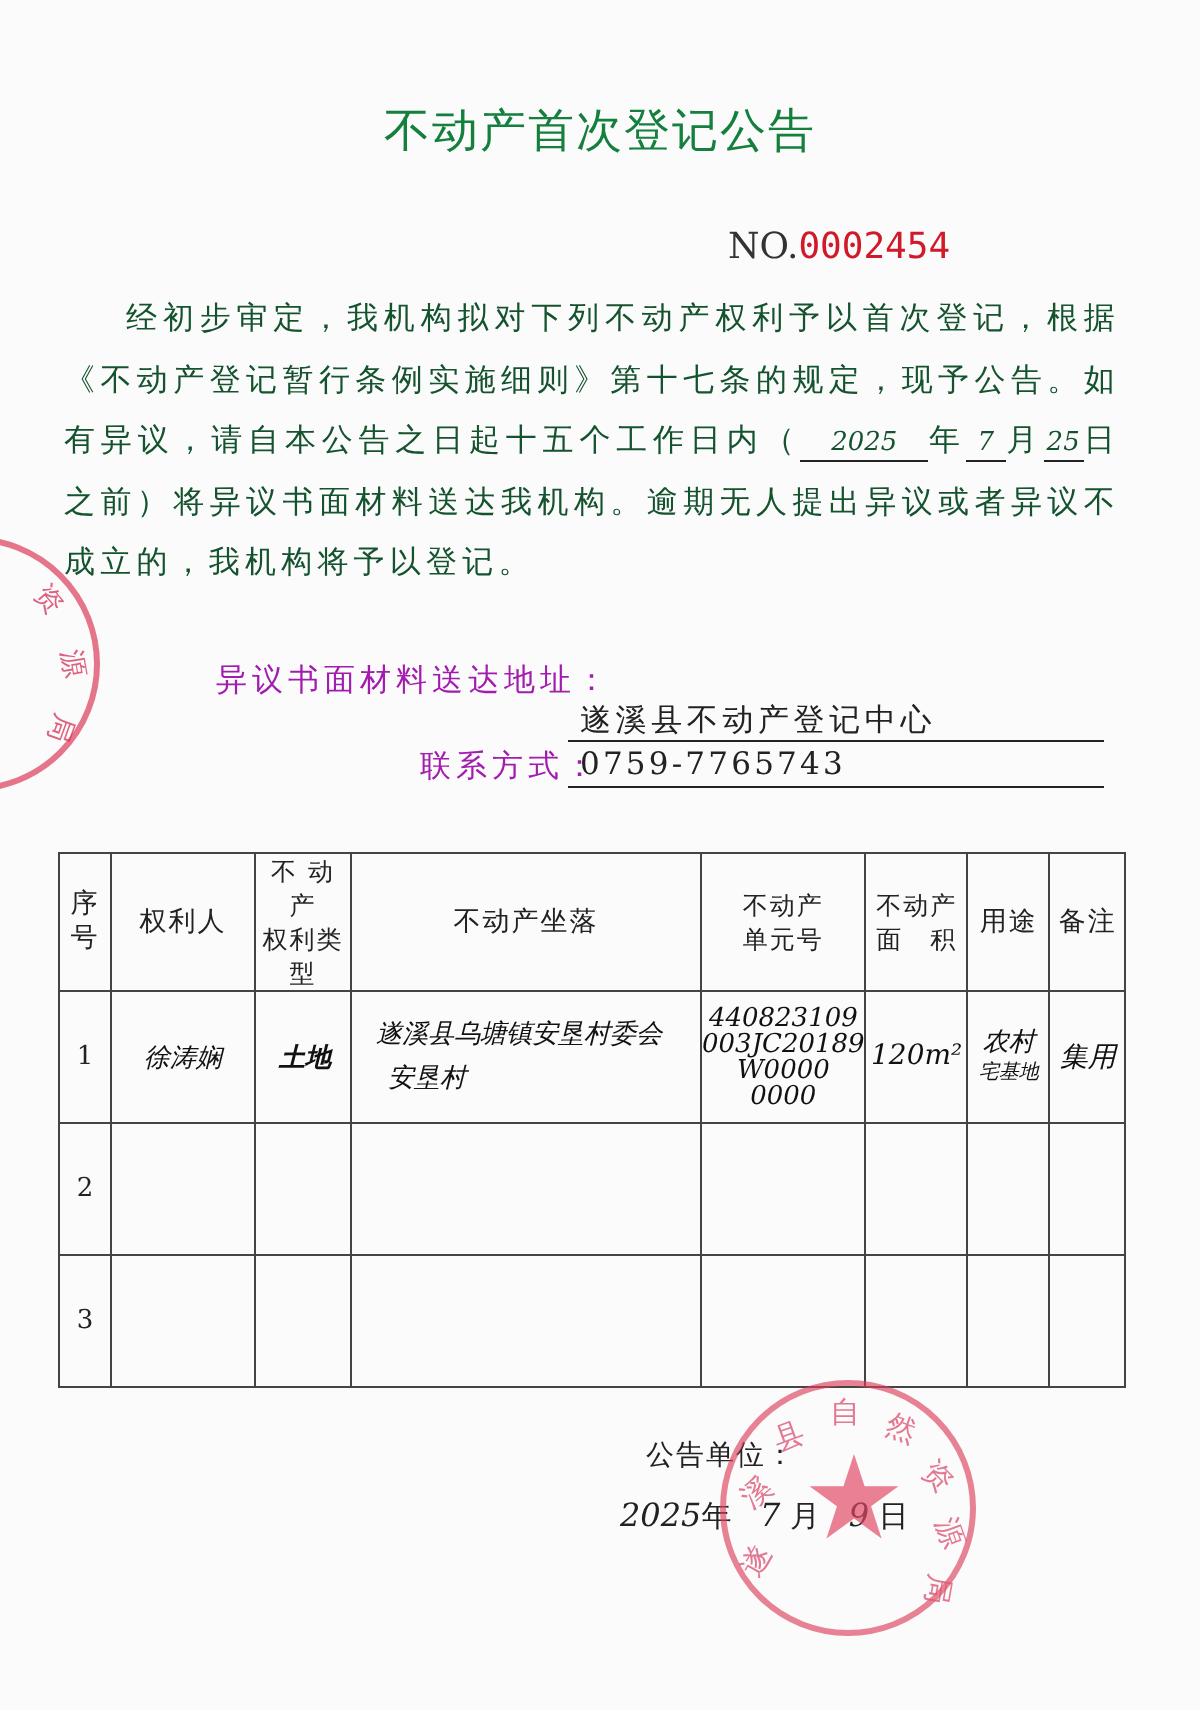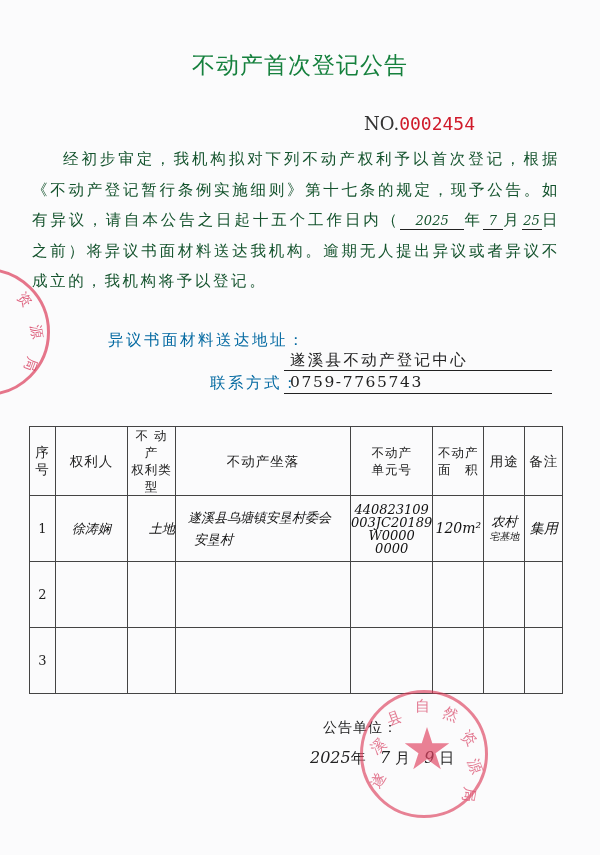--- a/index.html
+++ b/index.html
@@ -19,21 +19,21 @@
   .para {
     left:32px; top:144px; width:528px;
     font-size:15.5px; line-height:30.5px; letter-spacing:2.6px;
     font-family:"DejaVu Serif", serif; color:#14532d;
     text-indent:31px; text-align:justify;
   }
   .hw { font-family:"DejaVu Serif", serif; font-style:italic; font-size:13px;
         display:inline-block; text-align:center; border-bottom:1px solid #222;
         line-height:16px; text-indent:0; letter-spacing:0; }
   .addr-label, .contact-label {
-    font-family:"DejaVu Serif", serif; font-size:15.5px; letter-spacing:2.5px; color:#0369a1;
+    font-family:"DejaVu Serif", serif; font-size:15.5px; letter-spacing:2.5px; color:#a21caf;
   }
   .addr-label { left:108px; top:330px; }
   .contact-label { left:210px; top:373px; }
   .fill-line {
     border-bottom:1px solid #222; font-family:"DejaVu Serif", serif;
     font-size:15.5px; letter-spacing:2.3px; color:#222; height:20px; padding-left:6px;
   }
   .addr-fill { left:284px; top:330px; width:262px;margin-top:20px; }
   .contact-fill { left:284px; top:373px; width:262px; letter-spacing:1.6px; }
   table.reg {
@@ -106,21 +106,21 @@
     <th class="small" style="width:50px">
           <div>不动产</div>
           <div>面　积</div>
         </th>
     <th style="width:40px"><span>用途</span></th>
     <th style="width:37px"><span>备注</span></th>
   </tr>
   <tr>
     <td>1</td>
     <td class="hand hand-lg">徐涛娴</td>
-    <td class="hand hand-lg" style="text-align:right;padding-left:2px;">土地</td>
+    <td class="hand hand-lg" style="text-align:center;padding-left:2px;font-weight:bold;">土地</td>
     <td class="hand loc-text">
       <div>遂溪县乌塘镇安垦村委会</div>
       <div style="padding-left:6px">安垦村</div>
     </td>
     <td class="hand hand-sm">
       <div>440823109</div>
       <div>003JC20189</div>
       <div>W0000</div>
       <div>0000</div>
     </td>

